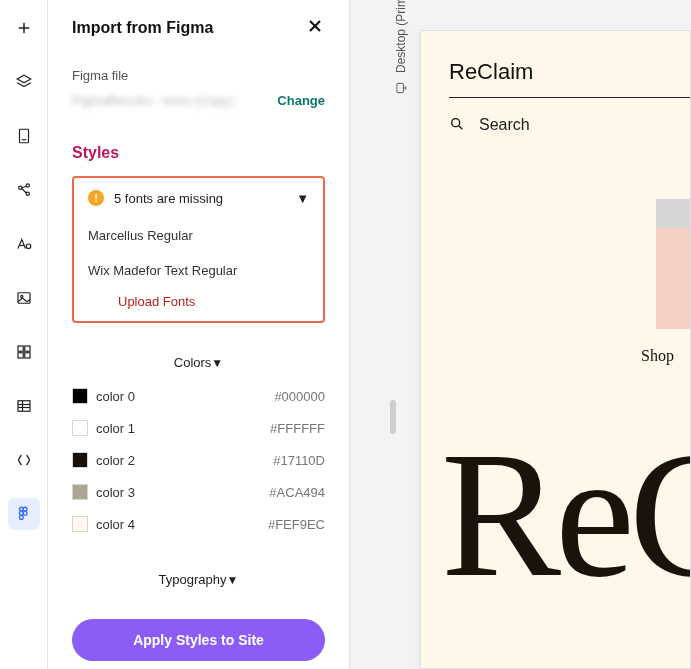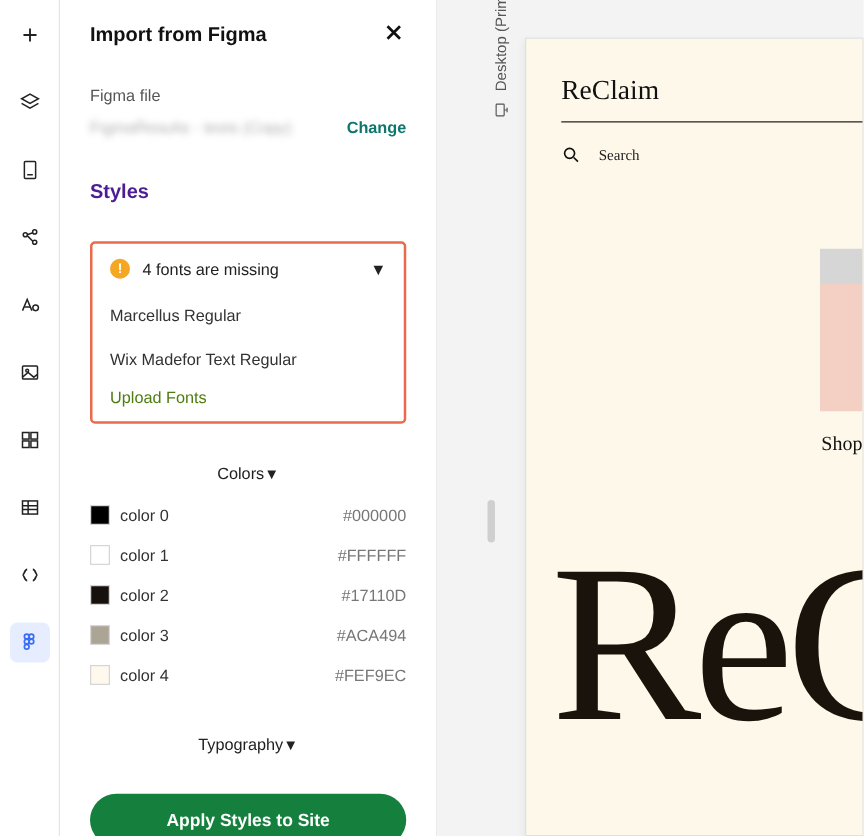--- a/index.html
+++ b/index.html
@@ -57,51 +57,51 @@
       display: flex;
       justify-content: space-between;
       align-items: center;
       margin-top: 10px;
       margin-bottom: 18px;
       gap: 13px;
     }
     .file-name { font-size: 13px; color: transparent; text-shadow: 0 0 6px rgba(0,0,0,0.35); user-select:none;}
     .change-link { font-size: 13px; font-weight: 600; color: #0f766e; cursor: pointer; text-align: right; }
 
-    .section-title { font-size: 16px; font-weight: 700; color: #4c1d95; margin-top: 12px; margin-bottom: 30px; }
+    .section-title { font-size: 16px; font-weight: 700; color: #be185d; margin-top: 12px; margin-bottom: 14px; }
     .missing-box {
       border: 2px solid #e96b4b;
       border-radius: 4px;
       padding: 12px 14px 10px 14px;
     }
     .missing-header {
       display: flex; align-items: center; justify-content: space-between;
       cursor: pointer;
       margin-bottom: 16px;
     }
     .missing-left { display:flex; align-items:center; gap:10px; }
     .warning-dot {
       width:16px; height:16px; border-radius:50%;
       background:#f5a623; display:flex; align-items:center; justify-content:center;
       font-size:11px; color:#fff; font-weight:700;
     }
     .missing-header span { font-size: 13px; color:#222; }
     .caret-down { font-size: 12px; color:#222; }
     .missing-font { font-size: 13px; color:#333; padding: 6px 0 14px 0; }
-    .upload-link { font-size: 13px; color: #4d7c0f; font-weight: 500; cursor:pointer; padding-bottom:2px; display:inline-block;}
+    .upload-link { font-size: 13px; color: #b91c1c; font-weight: 500; cursor:pointer; padding-bottom:2px; display:inline-block;margin-left:30px;}
     .row-head { display:flex; align-items:center; justify-content:center; margin-top: 32px; margin-bottom: 10px; cursor:pointer; }
     .row-head .label { font-size:13px; color:#222;}
     .color-row { display:flex; align-items:center; justify-content:space-between; padding: 8px 0; }
     .color-left { display:flex; align-items:center; gap:8px; }
     .swatch { width:16px; height:16px; border:1px solid #d6d6d6; }
     .color-name { font-size:13px; color:#333; }
     .color-hex { font-size: 13px; color:#777; }
     .apply-btn {
       margin-top: 22px;
-      background: #15803d;
+      background: #8b5cf6;
       color: #fff;
       border: none;
       border-radius: 22px;
       font-size: 14px;
       font-weight: 600;
       padding: 13px 0;
       cursor: pointer;
       width: 100%;
       text-align: center;
     }
@@ -138,29 +138,29 @@
       left: 70px;
       top: 30px;
       right: 0;
       bottom: 0;
       background: #fdf8e9;
       border: 1px solid #e0e0e0;
       box-shadow: -2px 2px 6px rgba(0,0,0,0.05);
       padding: 28px 0 0 28px;
       overflow: hidden;
     }
-    .brand { font-family: Liberation Serif, serif; font-size: 22px; color:#111; margin-bottom: 12px;}
+    .brand { font-family: Liberation Sans, sans-serif; font-size: 22px; color:#111; margin-bottom: 12px;}
     .preview hr { border: none; border-top: 1px solid #222; margin-bottom: 18px; margin-right:-2px;}
-    .search-row { display:flex; align-items:flex-end; gap:14px; font-size:12px; color:#222;font-family:Liberation Serif, serif; }
+    .search-row { display:flex; align-items:flex-start; gap:14px; font-size:16px; color:#222; }
     .search-row svg { width:16px; height:16px; }
     .thumb {
       width:34px; height:130px; background: linear-gradient(#d6d6d6 0%, #d6d6d6 22%, #f3cfc4 22%, #f3cfc4 100%);
       position:absolute; right:0; top:168px;
     }
-    .shop-label { position:absolute; right:0; top:316px; font-family: Georgia, serif; font-size:16px; color:#111; padding-right:0px;}
+    .shop-label { position:absolute; right:0; top:316px; font-family: Georgia, serif; font-size:16px; color:#111; padding-right:16px;}
     .bigword {
       position:absolute; left: 20px; top: 380px;
       font-family: Georgia, 'Times New Roman', serif;
       font-size: 180px;
       font-weight: 500;
       color: #1a130b;
       letter-spacing: -6px;
       white-space: nowrap;
     }
   </style>
@@ -258,21 +258,21 @@
       <span class="change-link">Change</span>
     </div>
   </div>
 
   <div class="section-title">Styles</div>
 
   <div class="missing-box">
     <div class="missing-header">
       <div class="missing-left">
         <div class="warning-dot">!</div>
-        <span>4 fonts are missing</span>
+        <span>5 fonts are missing</span>
       </div>
       <span class="caret-down">▼</span>
     </div>
     <div class="missing-font">Marcellus Regular</div>
     <div class="missing-font">Wix Madefor Text Regular</div>
     <span class="upload-link">Upload Fonts</span>
   </div>
 
   <div class="row-head">
     <span class="label">Colors</span>

